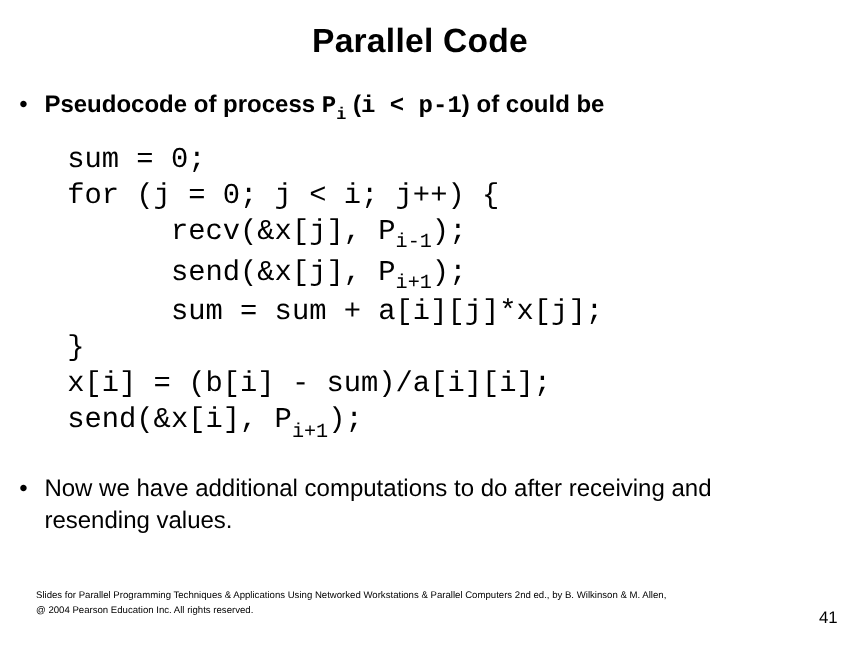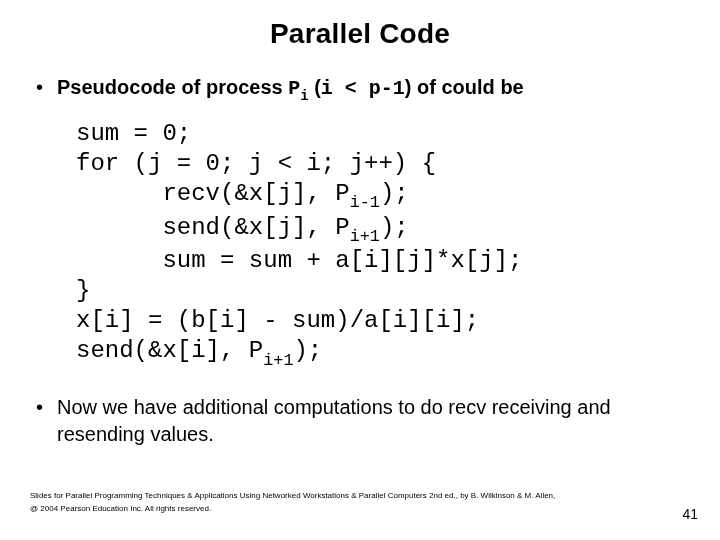--- a/index.html
+++ b/index.html
@@ -8,21 +8,21 @@
     height: 540px;
     background: #ffffff;
     font-family: Arial, Helvetica, sans-serif;
     color: #000;
     position: relative;
     overflow: hidden;
   }
   .slide {
     width: 100%;
     height: 100%;
-    padding: 18px 36px 0 36px;
+    padding: 18px 36px 0 16px;
     position: relative;
   }
   .title {
     text-align: center;
     font-size: 28px;
     font-weight: bold;
     margin-bottom: 24px;
     letter-spacing: 0.2px;
   }
   .bullet {
@@ -83,21 +83,21 @@
 <span>for (j = 0; j &lt; i; j++) {</span>
 <span>      recv(&amp;x[j], P</span><span class="sub">i-1</span><span>);</span>
 <span>      send(&amp;x[j], P</span><span class="sub">i+1</span><span>);</span>
 <span>      sum = sum + a[i][j]*x[j];</span>
 <span>}</span>
 <span>x[i] = (b[i] - sum)/a[i][i];</span>
 <span>send(&amp;x[i], P</span><span class="sub">i+1</span><span>);</span></div>
 
   <div class="bullet">
     <span class="dot">•</span>
-    <span>Now we have additional computations to do recv receiving and resending values.</span>
+    <span>Now we have additional computations to do after receiving and resending values.</span>
   </div>
 
   <div class="footer">
     <div>Slides for Parallel Programming Techniques &amp; Applications Using Networked Workstations &amp; Parallel Computers 2nd ed., by B. Wilkinson &amp; M. Allen,</div>
     <div>@ 2004 Pearson Education Inc. All rights reserved.</div>
   </div>
 
   <div class="pagenum">41</div>
 
 </div>

